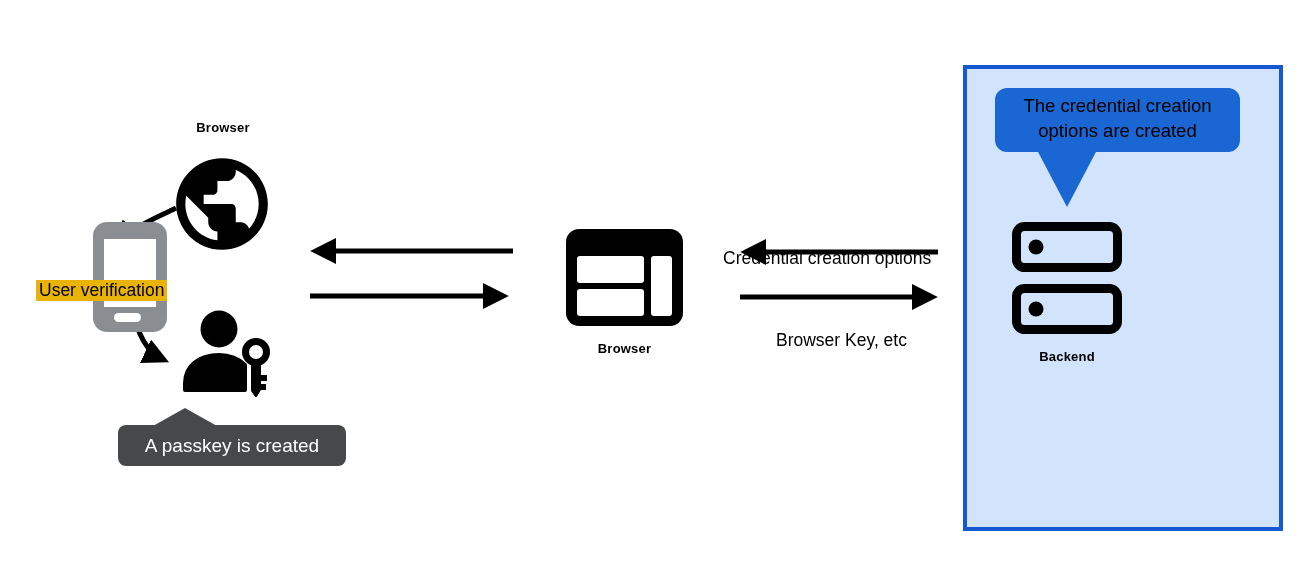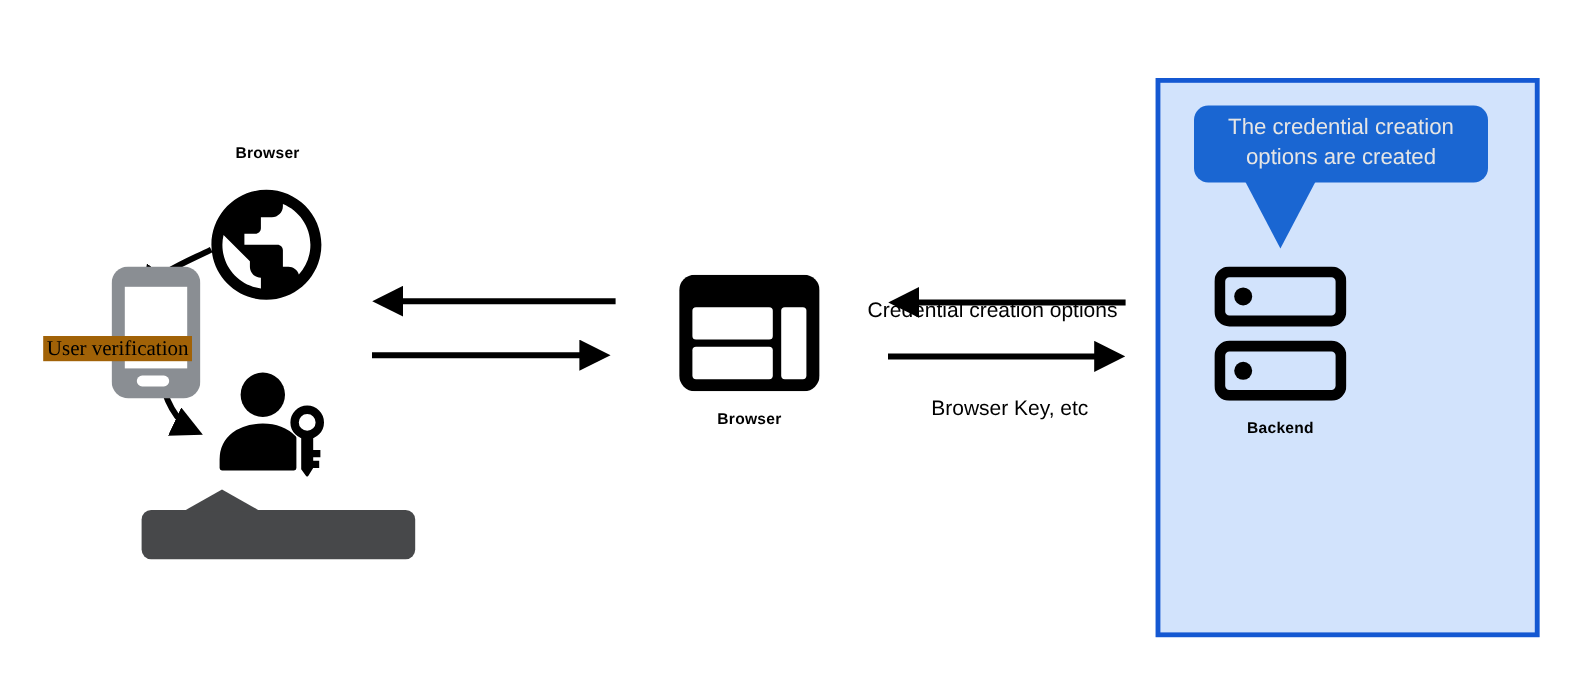--- a/index.html
+++ b/index.html
@@ -9,21 +9,21 @@
   }
   .abs{position:absolute;}
   .node-label{font-weight:bold;font-size:13px;text-align:center;letter-spacing:.2px;}
   .flow-label{font-size:17.5px;white-space:nowrap;}
   .code-label{font-family:"Liberation Mono","DejaVu Sans Mono",monospace;font-size:15.5px;white-space:nowrap;}
 
   
   .browser-label{left:168px;top:120px;width:110px;}
   .globe{left:167px;top:147px;width:110px;height:114px;}
   .phone{left:93px;top:222px;width:74px;height:110px;}
-  .user-verification{left:36px;top:280px;font-size:17.5px;background:#a16207;padding:0 3px;white-space:nowrap;font-family:Liberation Serif, serif;}
+  .user-verification{left:36px;top:280px;font-size:17.5px;background:#eab308;padding:0 3px;white-space:nowrap;}
   .person-key{left:180px;top:303px;width:94px;height:94px;}
 
   
   .tooltip{
     left:118px;top:425px;width:228px;height:41px;border-radius:8px;
     background:var(--tooltip_gray,#47484a);color:#fff;font-size:19px;
     text-align:center;line-height:41px;
   }
   .tooltip .tail-up{
     position:absolute;left:35px;top:-17px;width:0;height:0;
@@ -38,21 +38,21 @@
   .frontend-label{left:566px;top:341px;width:117px;}
   .cco-label{left:723px;top:200px;margin-top:48px;}
   .pke-label{left:776px;top:330px;}
 
   
   .backend-panel{
     left:963px;top:65px;width:320px;height:466px;box-sizing:border-box;
     background:var(--box_fill,#d2e3fc);border:4px solid var(--box_border,#1458d2);
   }
   .bubble{
-    background:var(--bubble_blue,#1a66d2);color:#e5e5e5;border-radius:12px;
+    background:var(--bubble_blue,#1a66d2);color:#000000;border-radius:12px;
     font-size:18.5px;line-height:1.35;text-align:center;
   }
   .bubble-top{left:995px;top:88px;width:245px;height:64px;}
   .bubble-top .txt{max-width:228px;margin:0 auto;padding-top:6px;}
   .bubble-top .tail-down{
     position:absolute;left:42px;top:62px;width:0;height:0;
     border-left:30px solid transparent;border-right:30px solid transparent;
     border-top:57px solid var(--bubble_blue,#1a66d2);
   }
   .bubble-bottom{left:1000px;top:452px;width:242px;height:61px;}
@@ -104,20 +104,21 @@
 
   <svg class="abs person-key" viewBox="0 0 94 94">
     <circle cx="39" cy="26" r="18.5" class="ink"></circle>
     <path d="M5 87 L5 80 C5 62 20 52 39 52 C50 52 59 56 65 62 L65 87 Z" class="ink" stroke="var(--ink,#000)" stroke-width="4" stroke-linejoin="round"></path>
     <circle cx="76" cy="49" r="10.5" fill="none" stroke="var(--ink,#000)" stroke-width="7"></circle>
     <path d="M71 59 H81 V72 H87 V78 H81 V81 H86 V87 H81 L76 95 L71 88 Z" class="ink"></path>
   </svg>
 
   <div class="abs tooltip">
     <div class="tail-up"></div>
+    <span>A passkey is created</span>
   </div>
 
 
   <svg class="abs frontend-icon" viewBox="0 0 117 97">
     <rect x="0" y="0" width="117" height="97" rx="13" class="ink"></rect>
     <rect x="11" y="27" width="67" height="27" rx="3" style="fill:var(--white,#fff)"></rect>
     <rect x="11" y="60" width="67" height="27" rx="3" style="fill:var(--white,#fff)"></rect>
     <rect x="85" y="27" width="21" height="60" rx="3" style="fill:var(--white,#fff)"></rect>
   </svg>
   <div class="abs node-label frontend-label">Browser</div>

